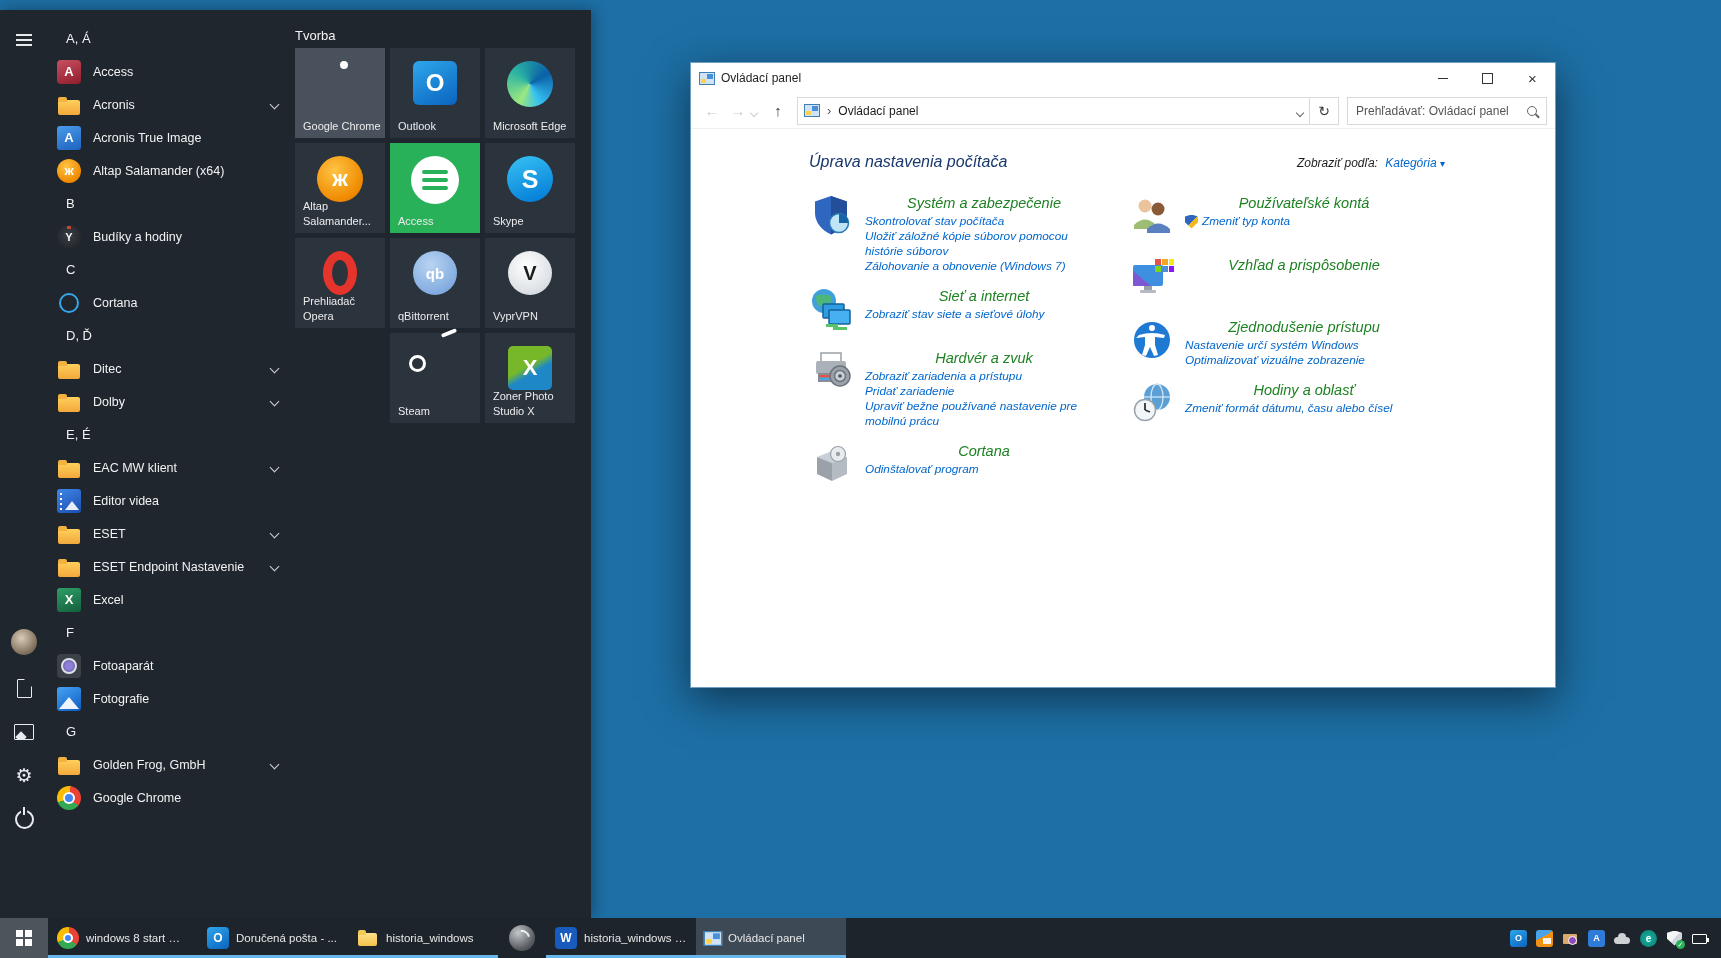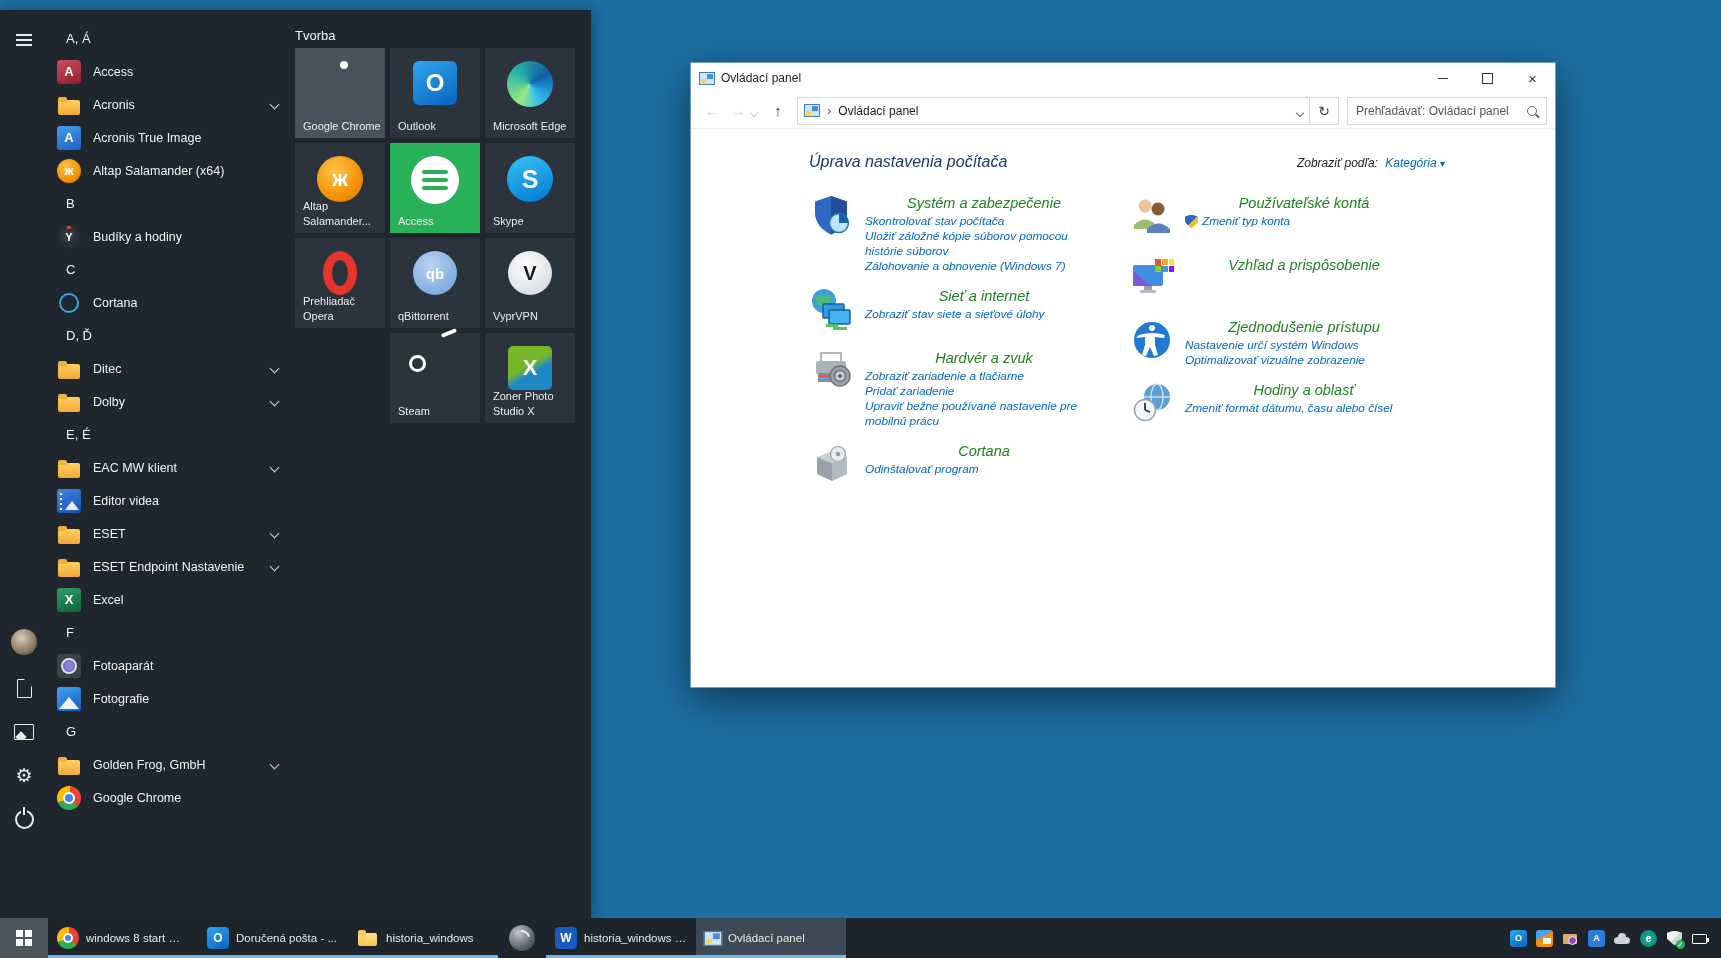--- a/index.html
+++ b/index.html
@@ -411,21 +411,21 @@
                 <rect x="9" y="25" width="18" height="9" fill="#868d94"></rect>
                 <rect x="10" y="27" width="14" height="2" fill="#e8504a"></rect>
                 <rect x="10" y="30" width="14" height="2" fill="#4aa3e8"></rect>
                 <circle cx="31" cy="28" r="10" fill="#9aa1a8" stroke="#6d747b" stroke-width="1.5"></circle>
                 <circle cx="31" cy="28" r="5.5" fill="#c8cfd6" stroke="#6d747b" stroke-width="1.5"></circle>
                 <circle cx="31" cy="28" r="1.8" fill="#4b5157"></circle>
               </svg>
           </div>
           <div class="cat-body">
             <a class="cat-title">Hardvér a zvuk</a>
-            <a class="cat-link">Zobraziť zariadenie a tlačiarne</a>
+            <a class="cat-link">Zobraziť zariadenia a prístupu</a>
             <a class="cat-link">Pridať zariadenie</a>
             <a class="cat-link">Upraviť bežne používané nastavenie pre mobilnú prácu</a>
           </div>
         </div>
         <div class="category">
           <div class="cat-icon">
             <svg width="46" height="46" viewBox="0 0 46 46">
                 <polygon points="8,16 23,10 38,16 23,22" fill="#c8cfd6"></polygon>
                 <polygon points="8,16 23,22 23,40 8,33" fill="#9aa1a8"></polygon>
                 <polygon points="38,16 23,22 23,40 38,33" fill="#b4bbc2"></polygon>

